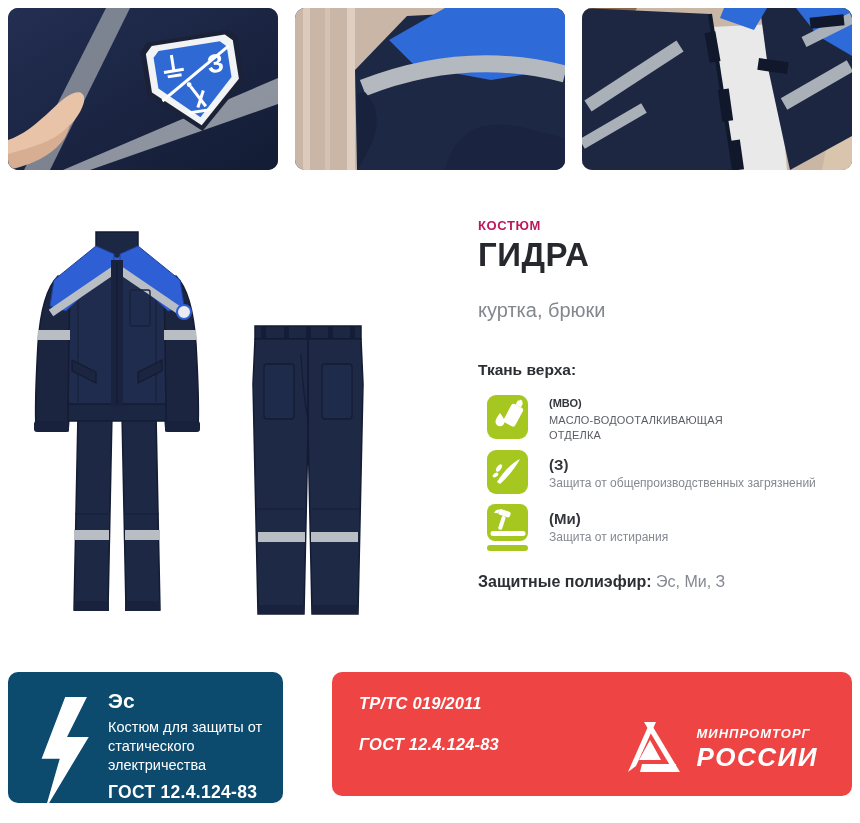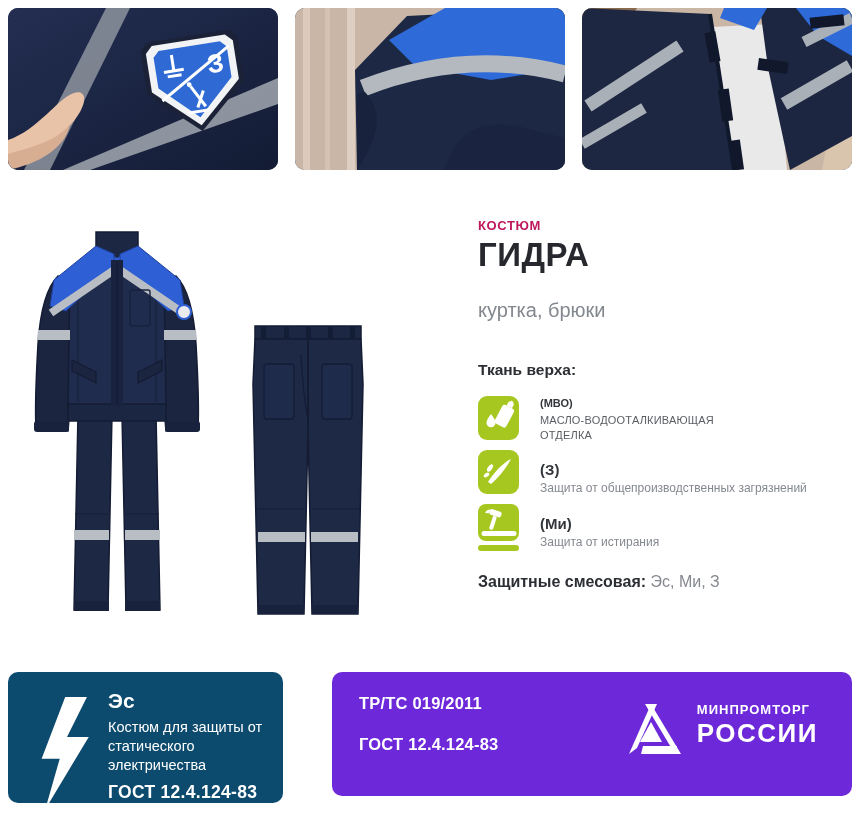--- a/index.html
+++ b/index.html
@@ -24,21 +24,21 @@
 
   .category { font-size:13px; letter-spacing:.6px; color:#be185d; font-weight:700; }
   .title { font-size:33px; font-weight:800; color:#26282d; letter-spacing:.5px; margin-top:3px; }
   .subtitle { font-size:20px; color:#83888f; margin-top:25px; }
 
   .fabric { margin-top:39px; }
   .fabric-label { font-size:15.5px; font-weight:700; color:#2b2e33; }
   .fabric-text { font-size:14px; color:#84888f; line-height:1.5; margin-top:6px; }
 
   .features { list-style:none; margin-top:16px; }
-  .feature { display:flex; align-items:flex-end; margin-bottom:7px; min-height:47px; }
+  .feature { display:flex; align-items:center; margin-bottom:7px; min-height:47px;margin-left:9px; }
   .tile { width:41px; height:47px; flex:0 0 auto; margin-right:21px; }
   .tile svg { display:block; width:41px; height:47px; }
   .ftext { padding-top:2px; }
   .fcode { display:block; font-size:15px; font-weight:700; color:#33363b; }
   .fdesc { display:block; font-size:12px; color:#84888f; margin-top:3px; max-width:330px; line-height:1.3; }
   .feature.small .fcode { font-size:11px; }
   .feature.small .fdesc { font-size:11px; color:#595d63; text-transform:uppercase; max-width:195px; line-height:1.35; margin-top:4px; letter-spacing:.2px; }
 
   .protective { margin-top:22px; font-size:16px; }
   .protective b { color:#2b2e33; font-weight:700; }
@@ -50,26 +50,26 @@
     width:275px; height:131px; border-radius:10px; background:#0c4a6e;
     color:#fff; display:flex; padding:17px 14px 0 30px; flex:0 0 auto;
   }
   .bolt { width:58px; margin-top:8px; flex:0 0 auto; }
   .card-blue-text { margin-left:12px; }
   .cb-code { font-size:21px; font-weight:700; }
   .cb-desc { font-size:14.5px; line-height:1.3; margin-top:5px; max-width:165px; }
   .cb-gost { font-size:17.5px; font-weight:700; margin-top:7px; letter-spacing:.3px; }
 
   .card-green {
-    margin-left:49px; flex:1 1 auto; height:124px; border-radius:10px; background:#6d28d9;
-    color:#fff; display:flex; justify-content:space-between; padding:22px 34px 0 27px;
+    margin-left:49px; flex:1 1 auto; height:124px; border-radius:10px; background:#ef4444;
+    color:#fff; display:flex; justify-content:space-between; padding:22px 34px 0 27px;font-style:italic;
   }
   .cg-line1 { font-size:16.5px; font-weight:700; letter-spacing:.2px; }
   .cg-gosts { margin-top:20px; font-size:16.5px; font-weight:700; line-height:1.38; letter-spacing:.2px; }
-  .minpromtorg { display:flex; align-items:flex-start; margin-top:8px; }
+  .minpromtorg { display:flex; align-items:center; margin-top:8px; }
   .mpt-tri { width:64px; height:58px; flex:0 0 auto; }
   .mpt-text { margin-left:14px; text-align:left; }
   .mpt-line1 { font-size:13px; font-weight:700; letter-spacing:1px; }
   .mpt-line2 { font-size:26px; font-weight:700; letter-spacing:1.5px; margin-top:1px; }
 </style>
 </head>
 <body>
 
 <div class="page">
 
@@ -281,21 +281,21 @@
             </svg>
           </span>
           <span class="ftext">
             <b class="fcode">(Ми)</b>
             <span class="fdesc">Защита от истирания</span>
           </span>
         </li>
       </ul>
 
       <div class="protective">
-        <b>Защитные смесовая:</b>
+        <b>Защитные полиэфир:</b>
         <span>Эс, Ми, З</span>
       </div>
     </div>
   </div>
 
   <div class="cards">
 
     <div class="card-blue">
       <span class="bolt">
         <svg viewBox="0 0 32 62">

